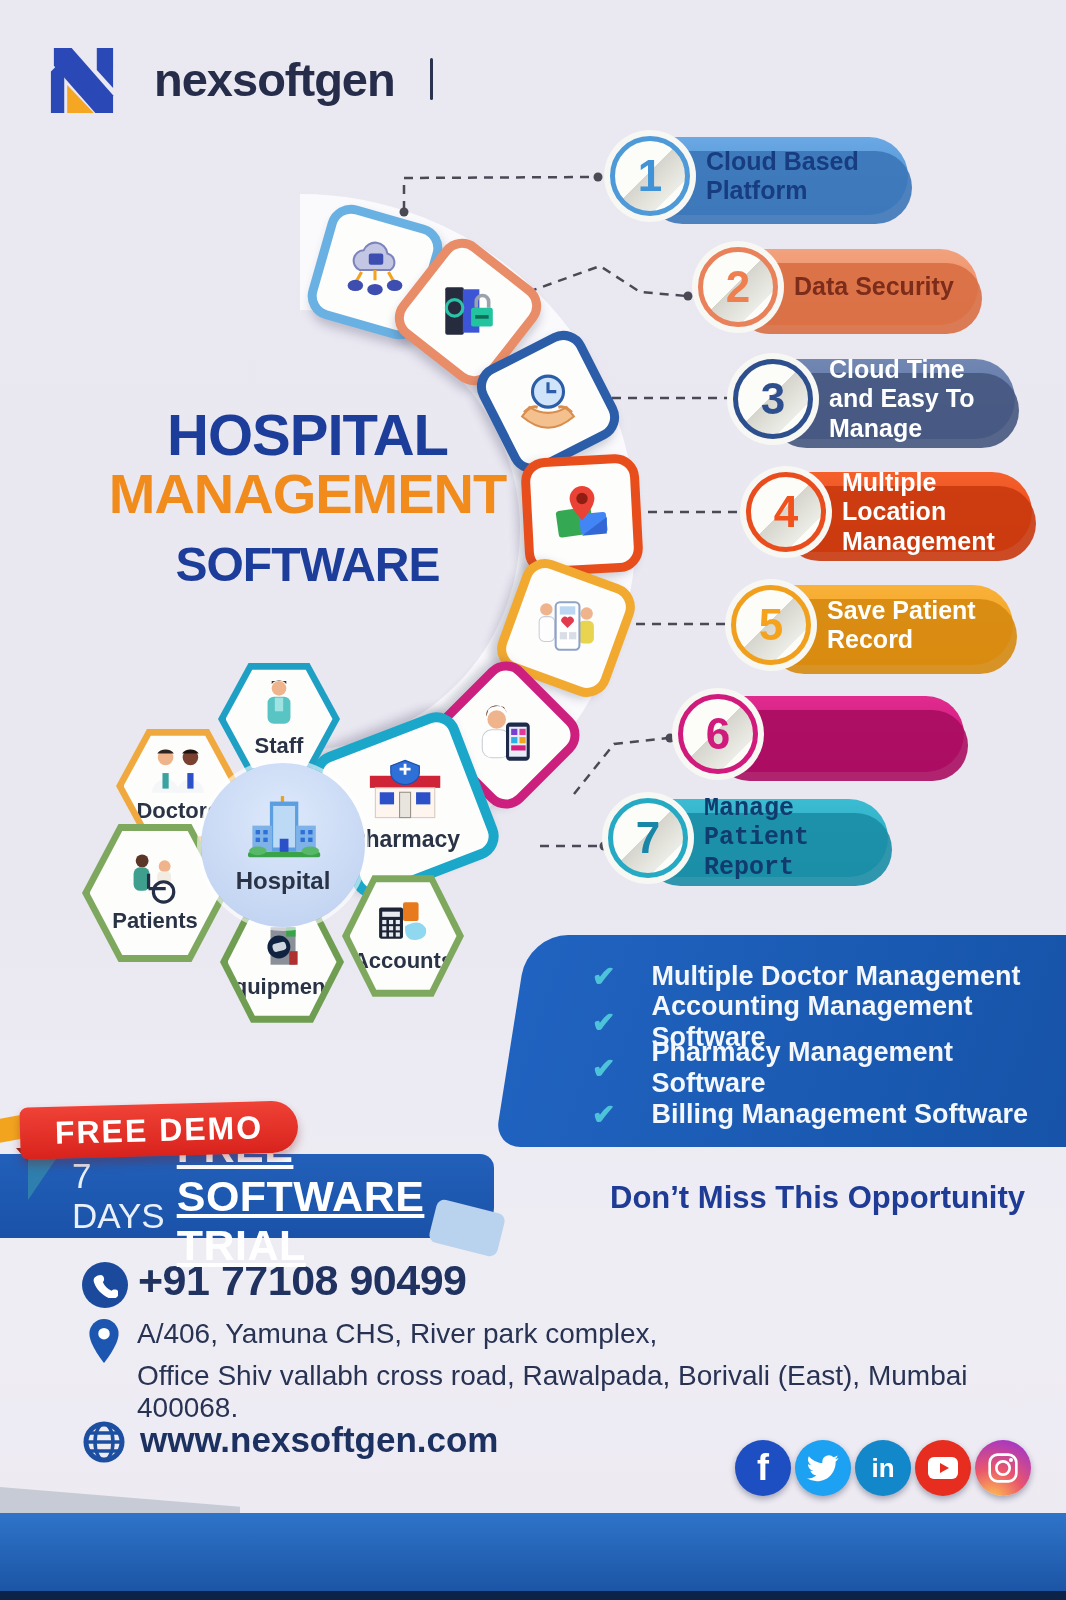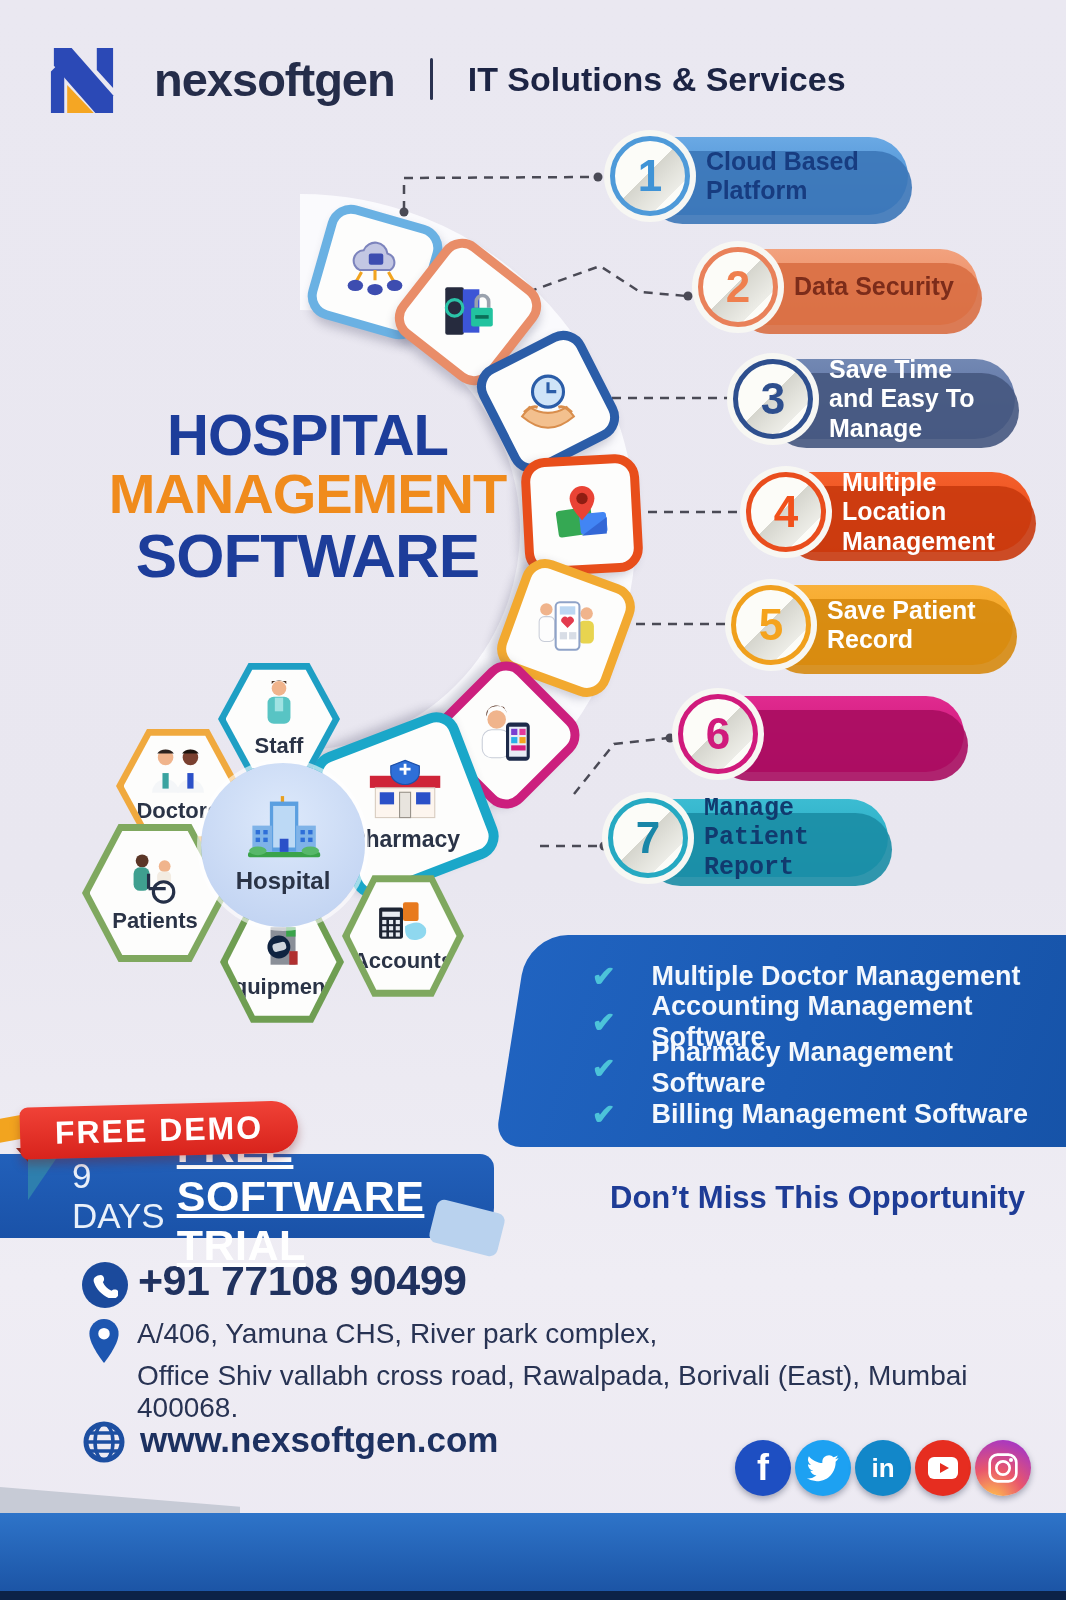--- a/index.html
+++ b/index.html
@@ -12,21 +12,21 @@
   .logo{ width:74px; height:74px; }
   .brand{ font-size:47px; font-weight:700; color:#252d4a; letter-spacing:-1px; }
   .hdr-divider{ width:3px; height:42px; background:#2a3250; border-radius:2px; }
   .tagline{ font-size:34px; font-weight:600; color:#1c2444; }
 
   
   .title{ position:absolute; left:80px; top:405px; width:455px; text-align:center; line-height:1.04;
           font-weight:700; letter-spacing:-1px; }
   .title .t1{ display:block; font-size:58px; color:#1d3d9a; }
   .title .t2{ display:block; font-size:56px; color:#f08b1c; }
-  .title .t3{ display:block; font-size:62px; color:#1d3d9a; }
+  .title .t3{ display:block; font-size:48px; color:#1d3d9a;margin-top:16px; }
 
   
   .arc-band{ position:absolute; left:-36px; top:194px; width:672px; height:672px; border-radius:50%;
     border:116px solid rgba(253,253,255,.85); clip-path:inset(0 0 0 50%); z-index:1; }
 
   
   .connectors{ position:absolute; left:0; top:0; z-index:2; }
 
   
   .wedge{ position:absolute; background:#fdfdfc; border-radius:24px; z-index:3;
@@ -157,21 +157,20 @@
 
   <div class="header">
     <svg class="logo" viewBox="0 0 100 100">
       <polygon points="8,40 26,22 26,96 8,96" fill="#2b49b6"></polygon>
       <polygon points="12,8 36,8 92,72 92,96 68,96 12,32" fill="#2b49b6"></polygon>
       <polygon points="30,96 66,96 30,58" fill="#f5a623"></polygon>
       <polygon points="70,8 92,8 92,62 70,38" fill="#2b49b6"></polygon>
     </svg>
     <span class="brand">nexsoftgen</span>
     <span class="hdr-divider"></span>
-    <span class="tagline">IT Solutions &amp; Services</span>
   </div>
 
   <div class="title">
     <span class="t1">HOSPITAL</span>
     <span class="t2">MANAGEMENT</span>
     <span class="t3">SOFTWARE</span>
   </div>
 
   <div class="arc-band"></div>
 
@@ -297,21 +296,21 @@
   <div class="pill p2">
     <div class="num-circle">
         <span>2</span>
       </div>
     <div class="pill-label">Data Security</div>
   </div>
   <div class="pill p3">
     <div class="num-circle">
         <span>3</span>
       </div>
-    <div class="pill-label">Save Time and Easy To Manage</div>
+    <div class="pill-label">Cloud Time and Easy To Manage</div>
   </div>
   <div class="pill p4">
     <div class="num-circle">
         <span>4</span>
       </div>
     <div class="pill-label">Multiple Location Management</div>
   </div>
   <div class="pill p5">
     <div class="num-circle">
         <span>5</span>
@@ -450,21 +449,21 @@
     </ul>
   </div>
 
   <div class="demo-tab"></div>
   <div class="fold-a"></div>
   <div class="fold-b"></div>
   <div class="demo-ribbon">
     <span>FREE DEMO</span>
   </div>
   <div class="trial-bar">
-    <span class="trial-prefix">9 DAYS</span>
+    <span class="trial-prefix">7 DAYS</span>
     <span class="trial-bold">FREE SOFTWARE TRIAL</span>
   </div>
   <div class="opportunity">Don’t Miss This Opportunity</div>
 
   <div class="contact-ic phone-ic">
     <svg width="26" height="26" viewBox="0 0 36 36">
       <path d="M8 5 c8-4 11 5 7 9 c2 5 7 10 12 12 c4-4 13-1 9 7 c-2 4-8 5-13 3 C14 32 6 24 3 15 C1 10 3 7 8 5 z" fill="#ffffff"></path>
     </svg>
   </div>
   <div class="phone-text">+91 77108 90499</div>

